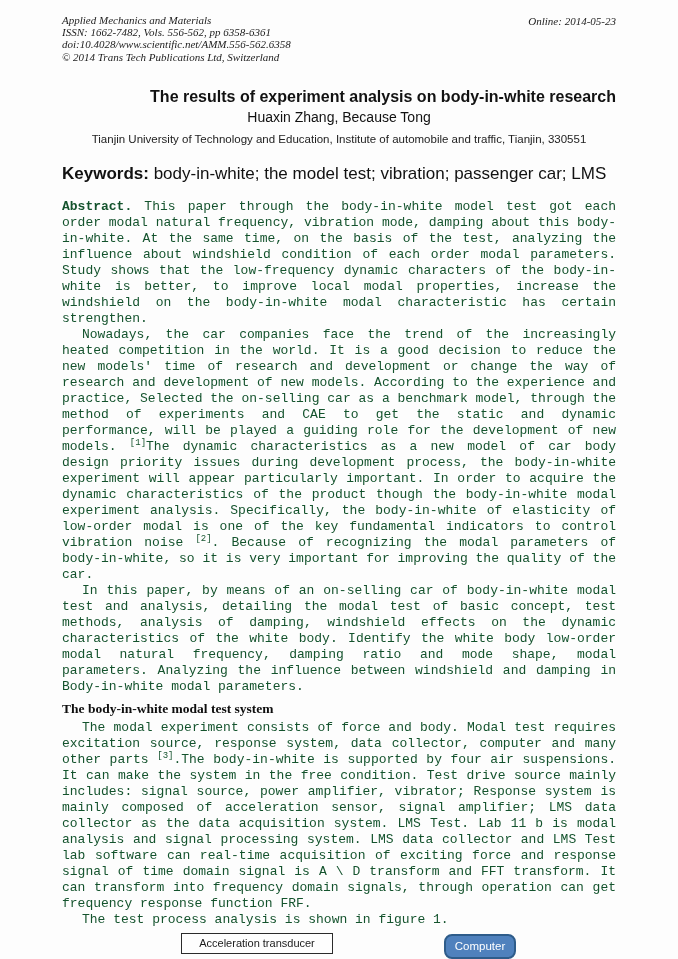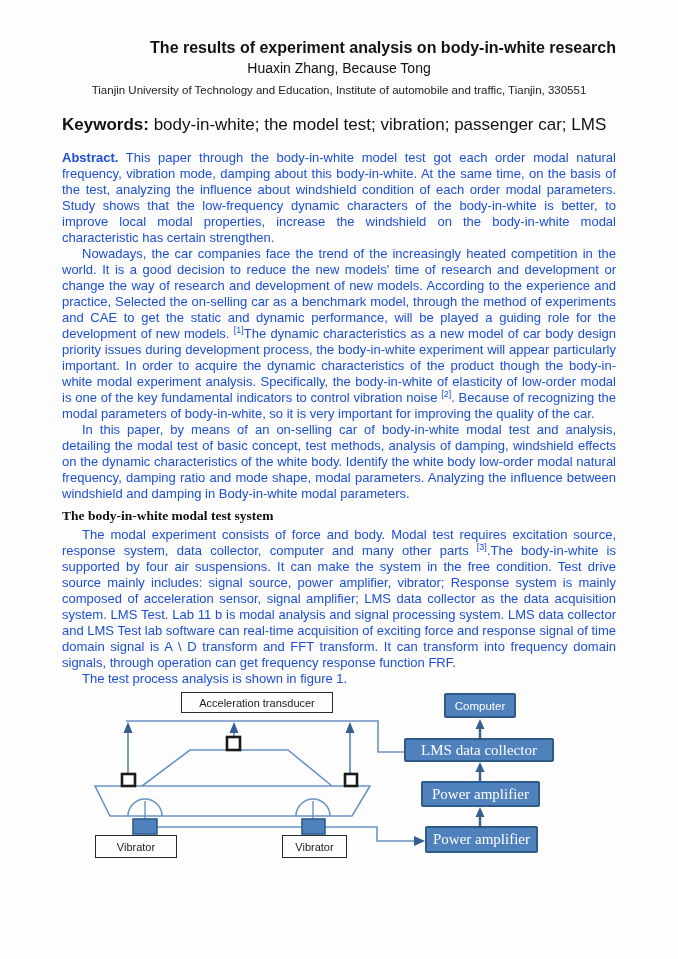--- a/index.html
+++ b/index.html
@@ -19,52 +19,59 @@
   
   .paper-title{font-family:"Liberation Sans",sans-serif;font-weight:bold;font-size:16px;
     line-height:17px;text-align:right;margin:25px 0 0 0;color:#121212;}
   .authors{font-family:"Liberation Sans",sans-serif;font-size:14px;line-height:18px;
     text-align:center;margin-top:3px;}
   .affiliation{font-family:"Liberation Sans",sans-serif;font-size:11.5px;line-height:14px;
     text-align:center;margin-top:6px;color:#222;}
   .keywords{font-family:"Liberation Sans",sans-serif;font-size:17px;line-height:13px;
     margin-top:21px;}
   
-  .para{font-family:Liberation Sans, sans-serif;font-size:13px;line-height:16px;
-    text-align:justify;margin:0;color:#1d4ed8;}
+  .para{font-family:Liberation Mono, monospace;font-size:13px;line-height:16px;
+    text-align:justify;margin:0;color:#14532d;}
   .para.first{margin-top:19px;}
   .para.indent{text-indent:20px;}
   .para sup{font-size:9px;line-height:0;}
   .section-heading{font-family:"Liberation Serif",serif;font-weight:bold;font-size:13.5px;
     line-height:16px;margin:6px 0 3px 0;color:#0e0e0e;}
   
   .figure{position:relative;width:554px;height:190px;margin-top:2px;}
   .figure svg{position:absolute;left:0;top:0;}
   .fig-box{position:absolute;box-sizing:border-box;display:flex;align-items:center;
     justify-content:center;text-align:center;}
   .fig-box.white{background:#fefefe;border:1.5px solid #2b2b2b;
     font-family:"Liberation Sans",sans-serif;font-size:11px;color:#1a1a1a;}
   .fig-box.blue{background:#4f81bd;border:2px solid #2e5c8a;border-radius:2px;color:#fff;}
-  .fig-box.blue.sans{font-family:"Liberation Sans",sans-serif;font-size:11.5px;}
+  .fig-box.blue.sans{font-family:"Liberation Sans",sans-serif;font-size:11.5px;border-radius:8px;}
   .fig-box.blue.serif{font-family:"Liberation Serif",serif;font-size:15px;}
   .box-accel{left:119px;top:3px;width:152px;height:21px;}
   .box-computer{left:382px;top:4px;width:72px;height:25px;}
   .box-lms{left:342px;top:49px;width:150px;height:24px;}
   .box-pa1{left:359px;top:92px;width:119px;height:26px;}
   .box-pa2{left:363px;top:137px;width:113px;height:27px;}
   .box-vib1{left:33px;top:146px;width:82px;height:23px;}
   .box-vib2{left:220px;top:146px;width:65px;height:23px;}
   .fig-caption{position:absolute;left:0;top:170px;width:554px;text-align:center;
     font-family:"Liberation Serif",serif;font-size:14px;color:#0e0e0e;}
 </style>
 </head>
 <body>
 
 <div class="page">
 
+  <div class="page-header">
+    <div>Applied Mechanics and Materials</div>
+    <div>ISSN: 1662-7482, Vols. 556-562, pp 6358-6361</div>
+    <div>doi:10.4028/www.scientific.net/AMM.556-562.6358</div>
+    <div>© 2014 Trans Tech Publications Ltd, Switzerland</div>
+    <div class="header-right">Online: 2014-05-23</div>
+  </div>
 
   <h1 class="paper-title">The results of experiment analysis on body-in-white research</h1>
   <div class="authors">Huaxin Zhang, Because Tong</div>
   <div class="affiliation">Tianjin University of Technology and Education, Institute of automobile and traffic, Tianjin, 330551</div>
 
   <div class="keywords"><b>Keywords:</b><span> body-in-white; the model test; vibration; passenger car; LMS</span></div>
 
   <p class="para first"><b>Abstract.</b><span><span> This paper through the body-in-white model test got each order modal natural frequency, vibration mode, damping about this body-in-white. At the same time, on the basis of the test, analyzing the influence about windshield condition of each order modal parameters. Study shows that the low-frequency dynamic characters of the body-in-white is better, to improve local modal properties, increase the windshield on the body-in-white modal characteristic has certain strengthen.</span></span></p>
 
   <p class="para indent"><span>Nowadays, the car companies face the trend of the increasingly heated competition in the world. It is a good decision to reduce the new models' time of research and development or change the way of research and development of new models. According to the experience and practice, Selected the on-selling car as a benchmark model, through the method of experiments and CAE to get the static and dynamic performance, will be played a guiding role for the development of new models. </span><sup>[1]</sup><span>The dynamic characteristics as a new model of car body design priority issues during development process, the body-in-white experiment will appear particularly important. In order to acquire the dynamic characteristics of the product though the body-in-white modal experiment analysis. Specifically, the body-in-white of elasticity of low-order modal is one of the key fundamental indicators to control vibration noise </span><sup>[2]</sup><span>. Because of recognizing the modal parameters of body-in-white, so it is very important for improving the quality of the car.</span></p>

